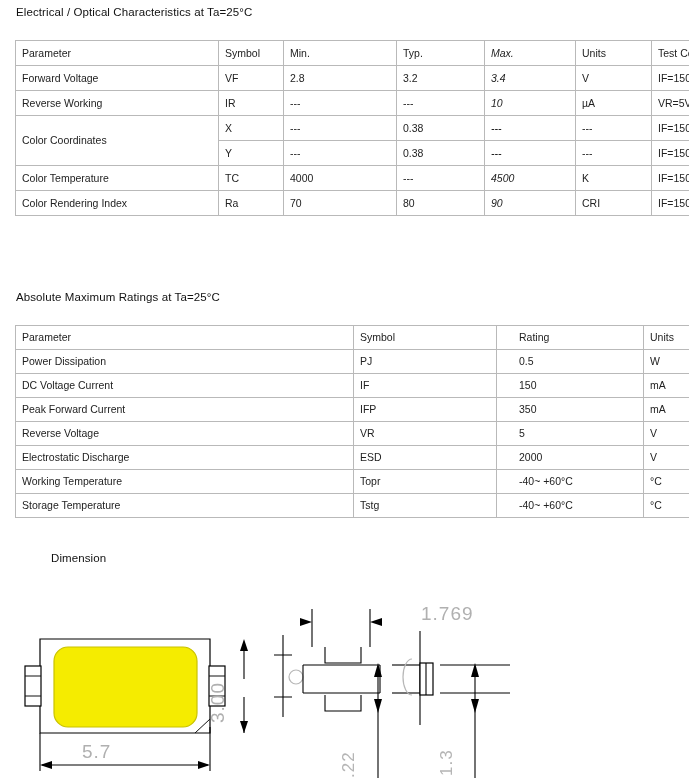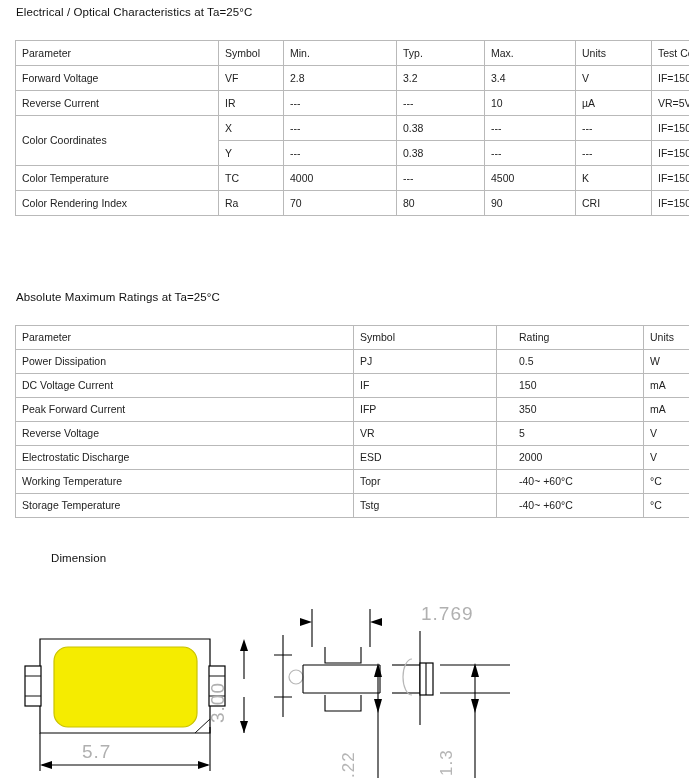--- a/index.html
+++ b/index.html
@@ -59,21 +59,21 @@
   #table-electrical {
     left: 15px;
     top: 40px;
     width: 674px;
   }
   #table-electrical td { height: 24px; }
   #table-electrical .c0 { width: 190px; }
   #table-electrical .c1 { width: 52px; }
   #table-electrical .c2 { width: 100px; }
   #table-electrical .c3 { width: 75px; }
-  #table-electrical .c4 { width: 78px; }
+  #table-electrical .c4 { width: 78px; font-style: italic; }
   #table-electrical .c5 { width: 63px; }
   #table-electrical .c6 { width: 116px; }
   #table-electrical .merged { vertical-align: middle; }
 
   
   #table-absolute {
     left: 15px;
     top: 325px;
     width: 674px;
   }
@@ -130,21 +130,21 @@
     <tr>
       <td class="c0">Forward Voltage</td>
       <td class="c1">VF</td>
       <td class="c2">2.8</td>
       <td class="c3">3.2</td>
       <td class="c4">3.4</td>
       <td class="c5">V</td>
       <td class="c6">IF=150mA</td>
     </tr>
     <tr>
-      <td class="c0">Reverse Current</td>
+      <td class="c0">Reverse Working</td>
       <td class="c1">IR</td>
       <td class="c2">---</td>
       <td class="c3">---</td>
       <td class="c4">10</td>
       <td class="c5">µA</td>
       <td class="c6">VR=5V</td>
     </tr>
     <tr>
       <td class="c0 merged" rowspan="2">Color Coordinates</td>
       <td class="c1">X</td>

